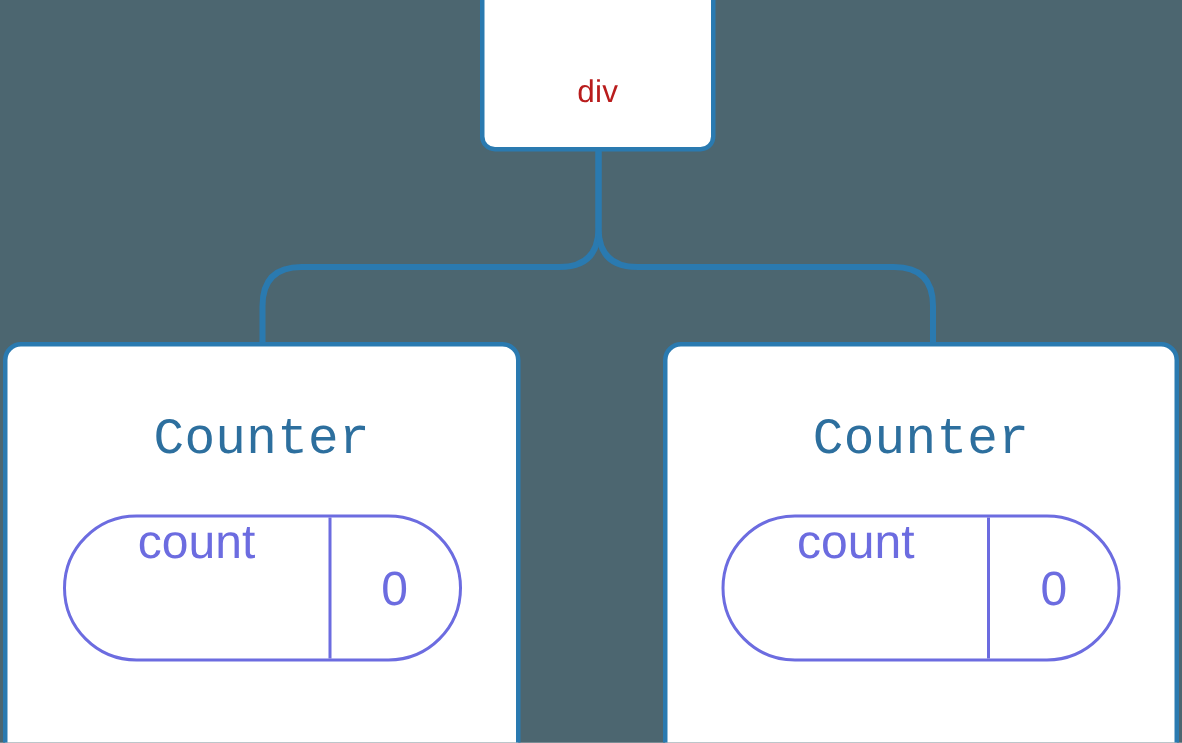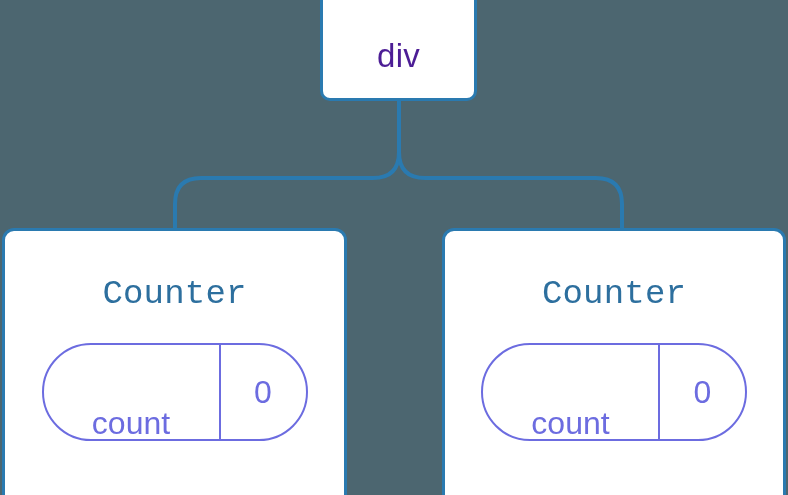--- a/index.html
+++ b/index.html
@@ -40,22 +40,22 @@
     box-sizing: border-box;
     background: #ffffff;
     border: 3px solid #2a7ab0;
     border-radius: 10px;
     display: flex;
     align-items: flex-end;
     justify-content: center;
     padding-bottom: 26px;
   }
   .node-root-label {
-    font-size: 33px;
-    color: #4c1d95;
+    font-size: 21px;
+    color: #b91c1c;
     letter-spacing: 0.2px;
     line-height: 1;
   }
 
   
   .node-card {
     position: absolute;
     top: 228px;
     height: 300px;
     box-sizing: border-box;
@@ -92,21 +92,21 @@
     box-sizing: border-box;
     border: 2px solid #6c6ce0;
     border-radius: 49px;
     display: flex;
     align-items: stretch;
     background: transparent;
   }
   .pill-key {
     flex: 0 0 175px;
     display: flex;
-    align-items: flex-end;
+    align-items: flex-start;
     justify-content: center;
     border-right: 2px solid #6c6ce0;
   }
   .pill-key-text {
     font-size: 32px;
     color: #6c6ce0;
     line-height: 1;
   }
   .pill-value {
     flex: 1 1 auto;

